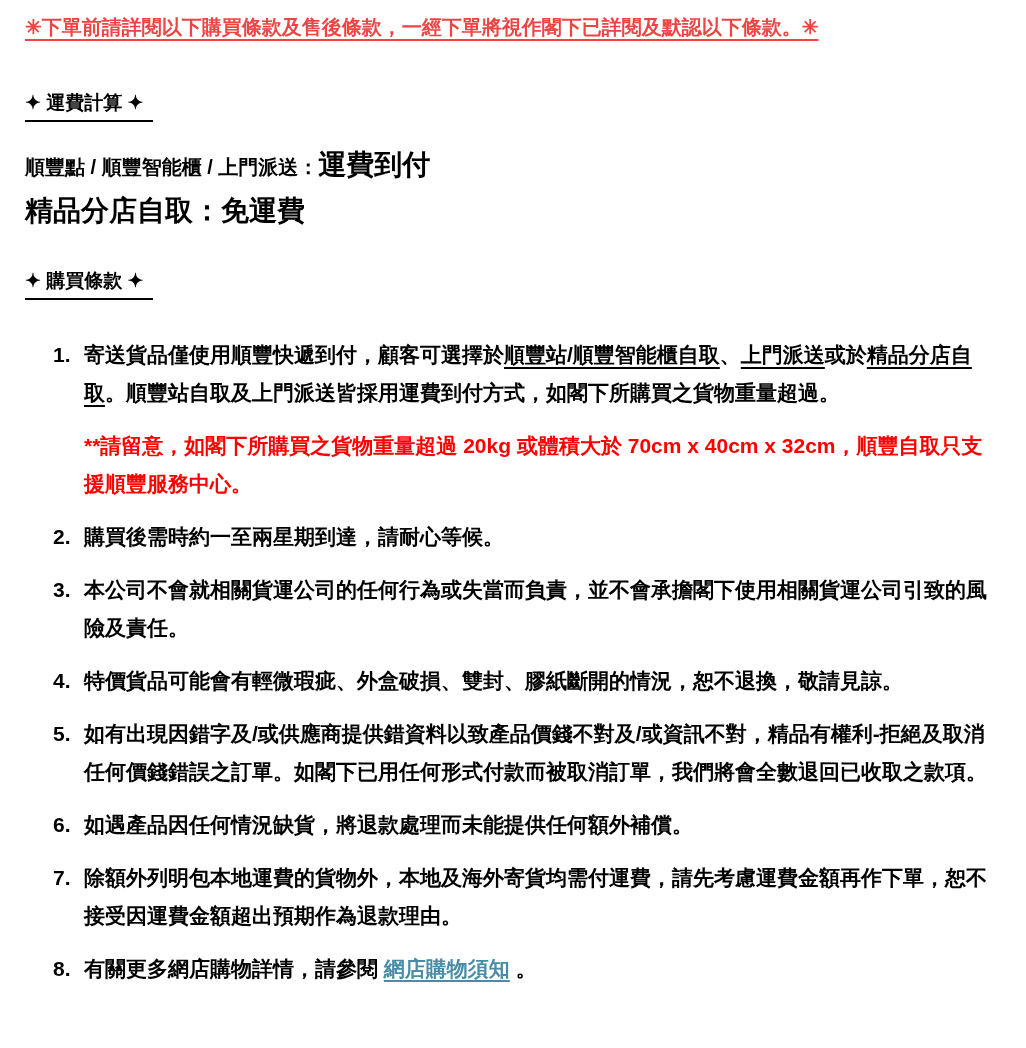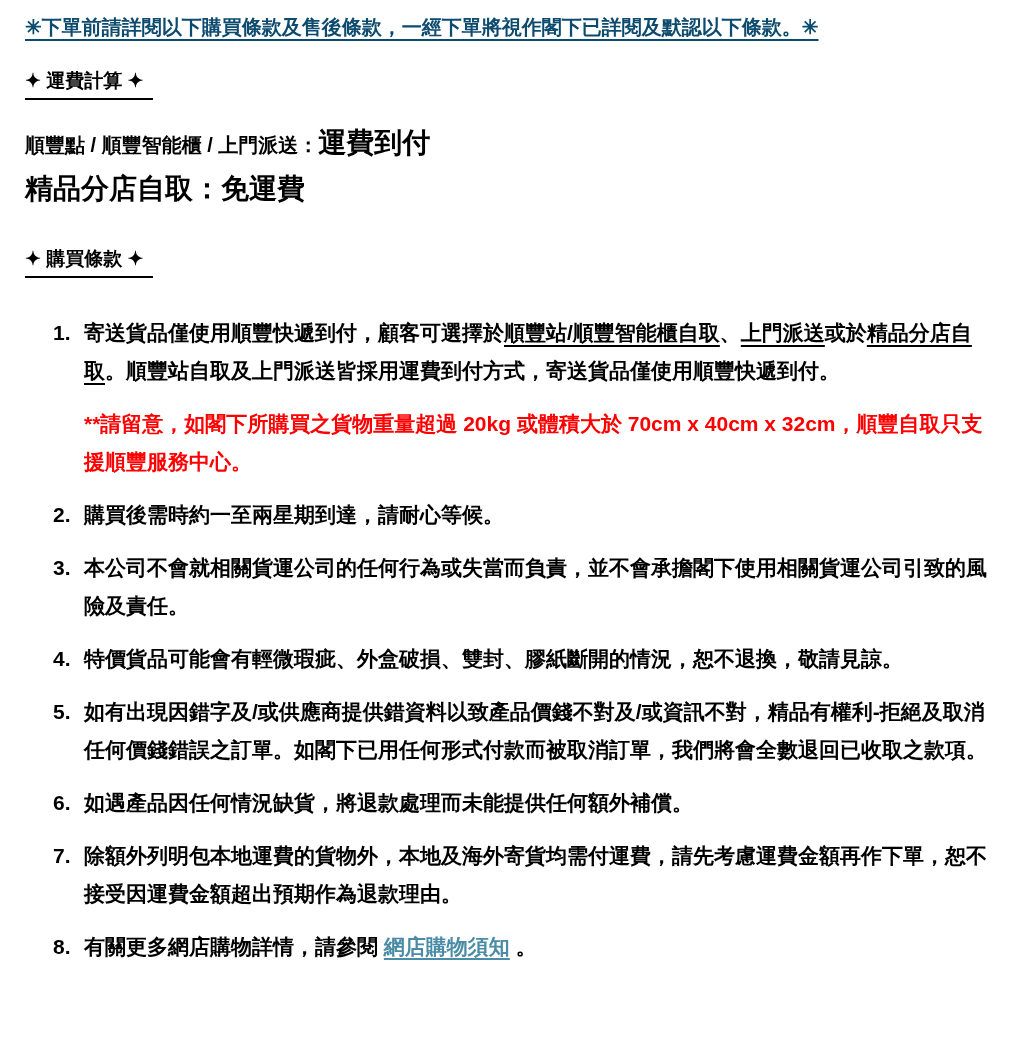--- a/index.html
+++ b/index.html
@@ -11,29 +11,29 @@
     font-weight: 700;
     color: #000000;
   }
   * { box-sizing: border-box; }
 
   .page { padding: 14px 38px 0 25px; }
 
   
   .top-notice { margin: 0; font-size: 20px; line-height: 26px; }
   .top-notice-text {
-    color: #0c4a6e;
+    color: #ef4444;
     text-decoration: underline;
     text-decoration-thickness: 2px;
     text-underline-offset: 5px;
   }
 
   
   .section-heading { margin: 0; font-size: 19px; font-weight: 700; }
-  .heading-shipping { margin-top: 28px; }
+  .heading-shipping { margin-top: 50px; }
   .heading-terms { margin-top: 44px; }
   .heading-inner {
     display: inline-block;
     border-bottom: 2px solid #000000;
     padding: 0 10px 4px 0;
   }
 
   
   .shipping-line { margin: 26px 0 0; font-size: 20px; line-height: 34px; }
   .cod-value { color: #000000; font-size: 28px; }
@@ -79,21 +79,21 @@
 
   <p class="pickup-line">精品分店自取：免運費</p>
 
   <h2 class="section-heading heading-terms"><span class="heading-inner">✦ 購買條款 ✦</span></h2>
 
   <ol class="terms-list">
 
     <li class="term-item">
       <span class="term-marker">1.</span>
       <div class="term-body">
-        <p class="term-text"><span>寄送貨品僅使用順豐快遞到付，顧客可選擇於</span><span class="uline">順豐站/順豐智能櫃自取</span><span>、</span><span class="uline">上門派送</span><span>或於</span><span class="uline">精品分店自取</span><span>。順豐站自取及上門派送皆採用運費到付方式，寄送貨品僅使用順豐快遞到付。</span></p>
+        <p class="term-text"><span>寄送貨品僅使用順豐快遞到付，顧客可選擇於</span><span class="uline">順豐站/順豐智能櫃自取</span><span>、</span><span class="uline">上門派送</span><span>或於</span><span class="uline">精品分店自取</span><span>。順豐站自取及上門派送皆採用運費到付方式，如閣下所購買之貨物重量超過。</span></p>
         <p class="term-note">**請留意，如閣下所購買之貨物重量超過 20kg 或體積大於 70cm x 40cm x 32cm，順豐自取只支援順豐服務中心。</p>
       </div>
     </li>
 
     <li class="term-item">
       <span class="term-marker">2.</span>
       <div class="term-body">
         <p class="term-text">購買後需時約一至兩星期到達，請耐心等候。</p>
       </div>
     </li>

